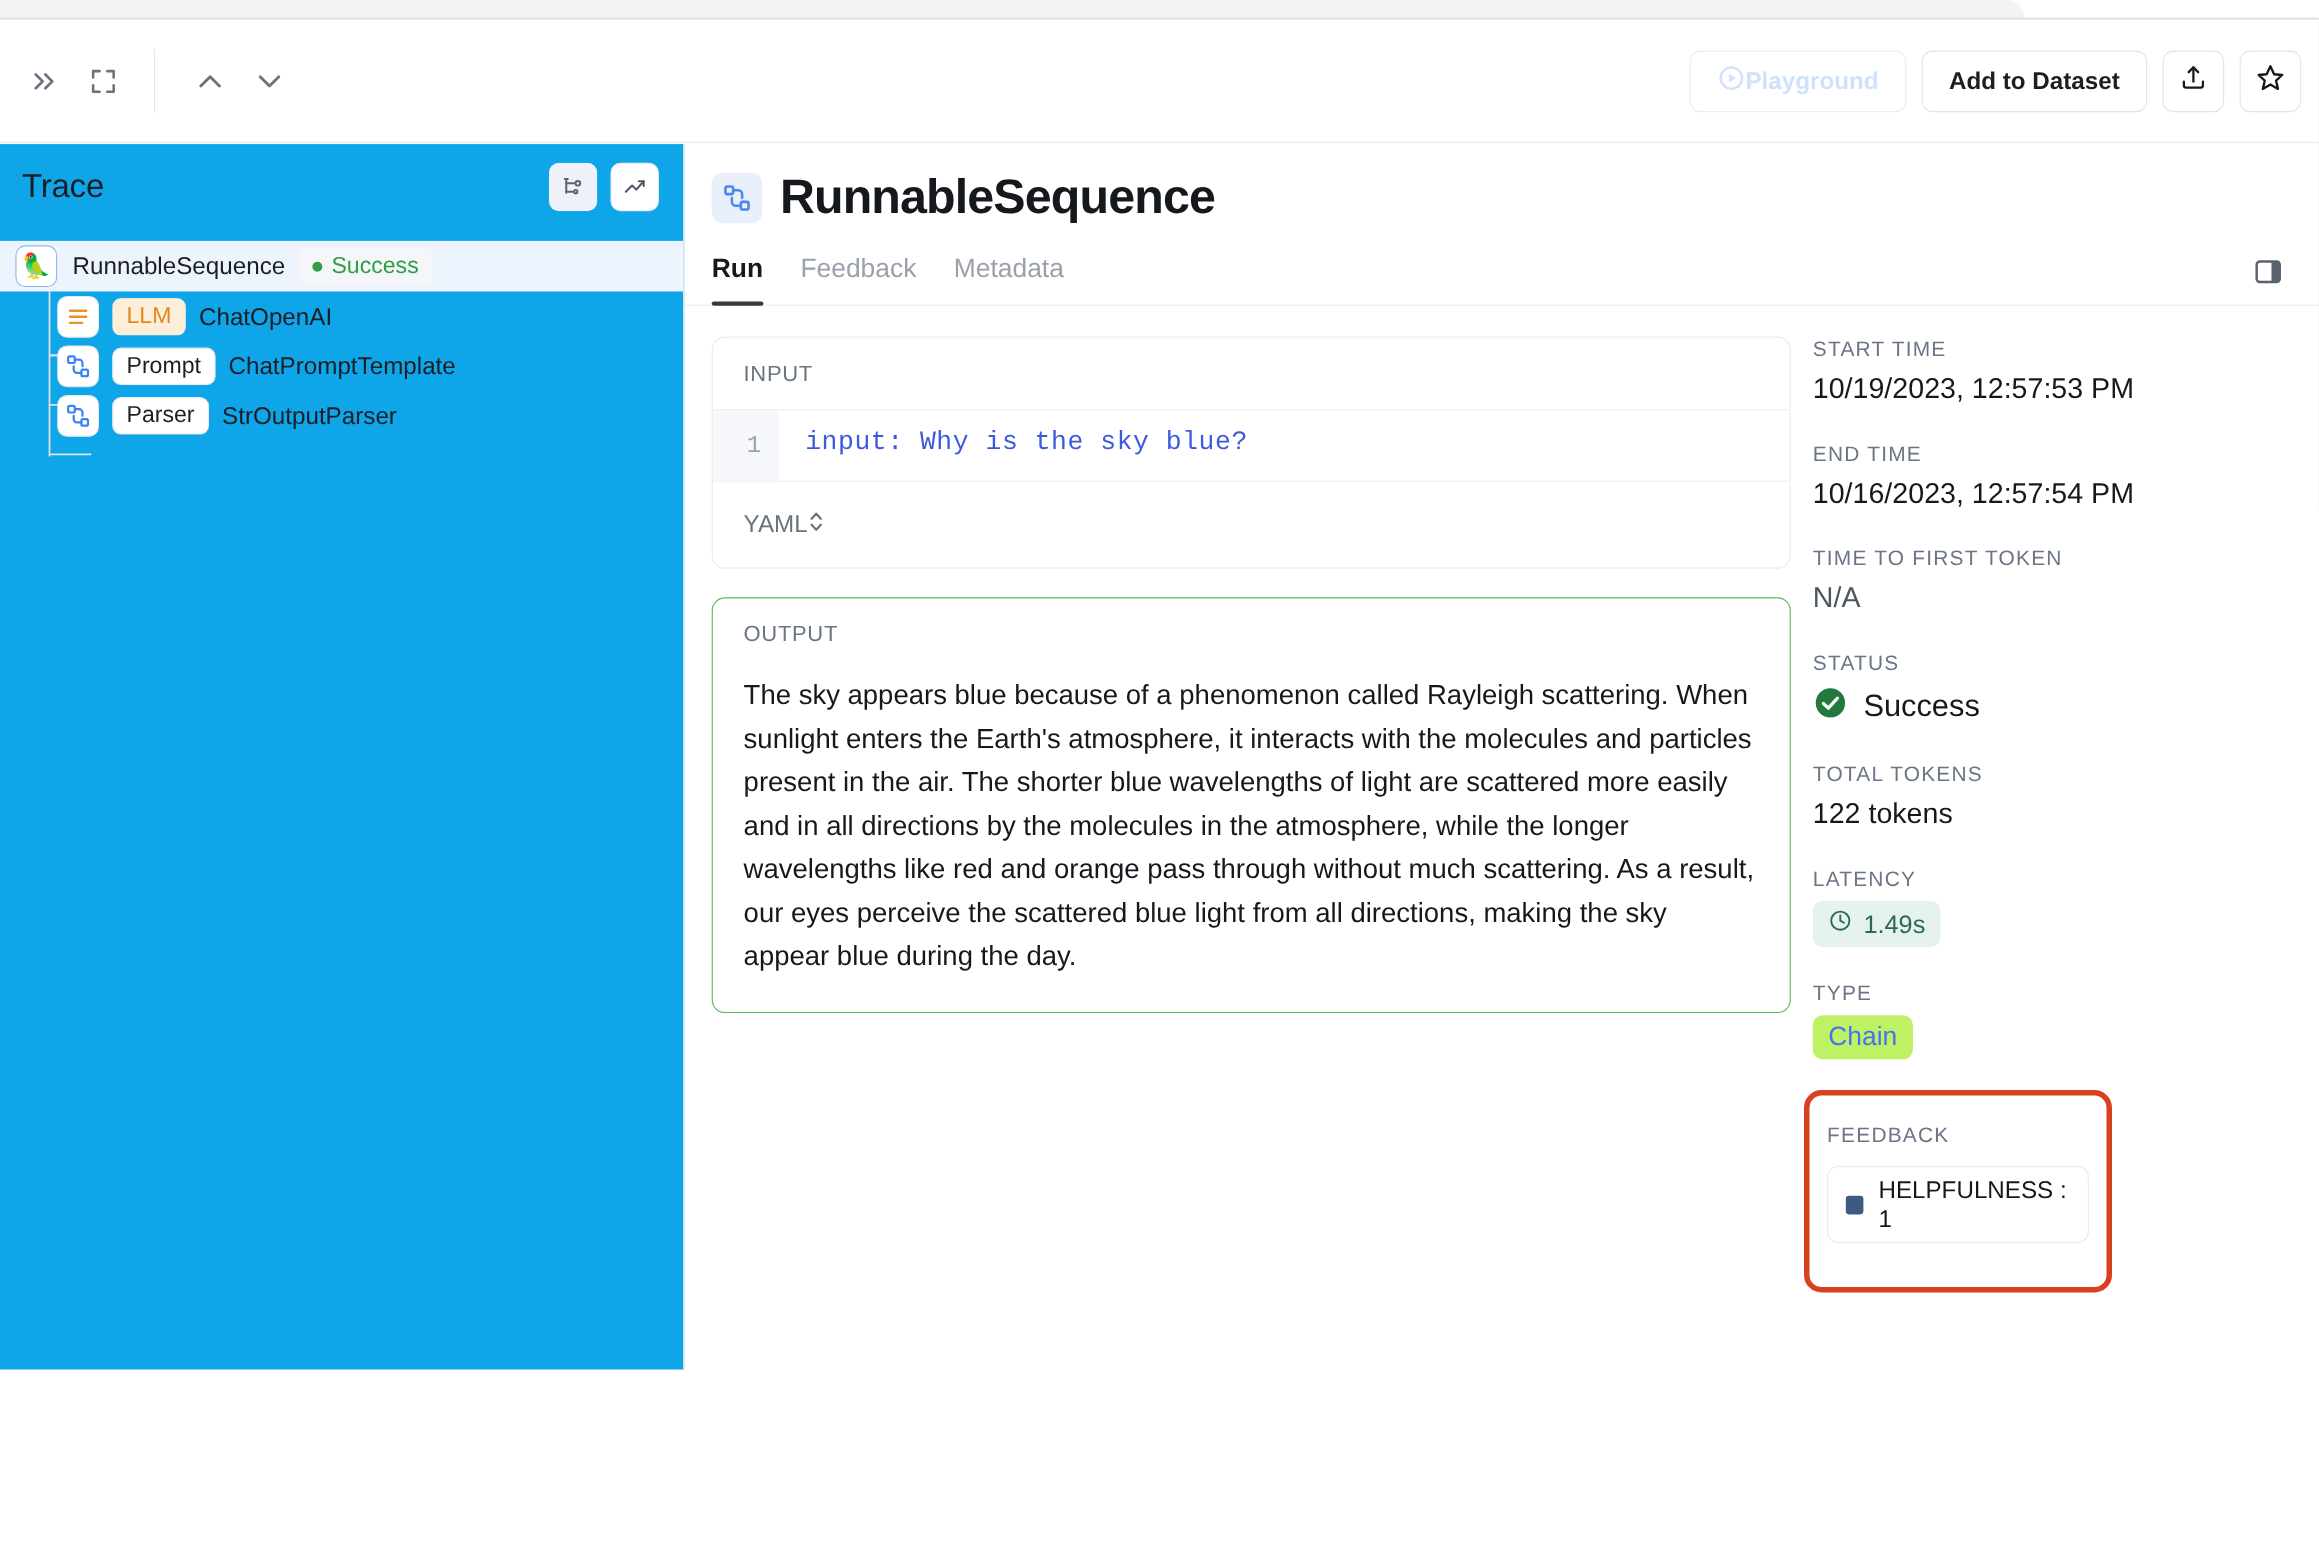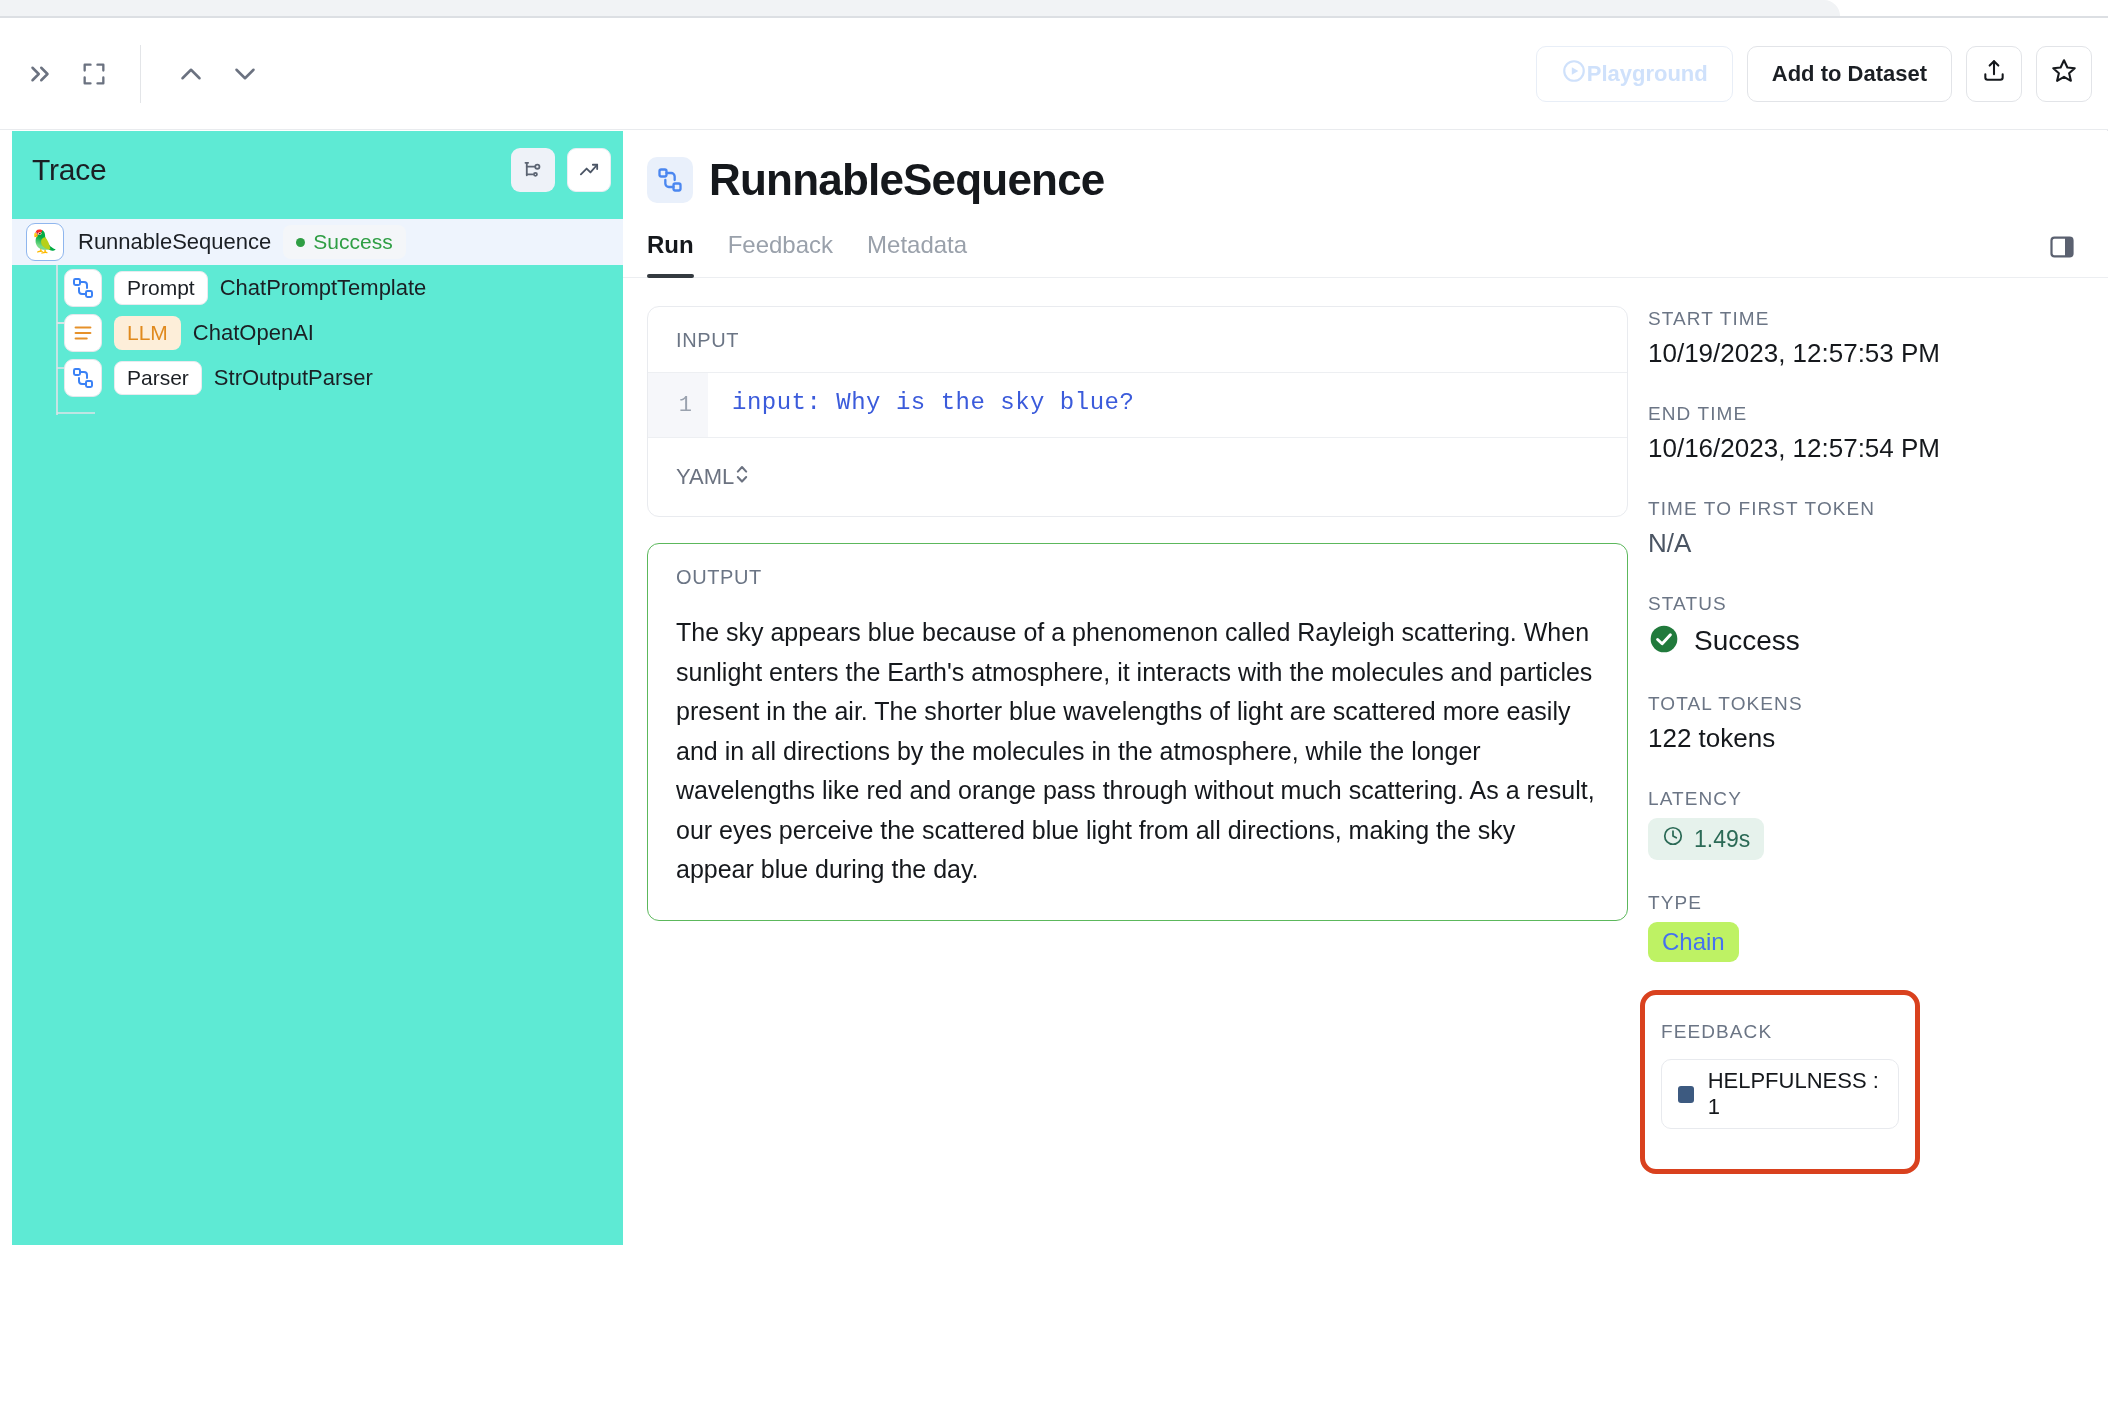--- a/index.html
+++ b/index.html
@@ -58,23 +58,23 @@
     font-size: 22px; font-weight: 700; color: #1b1f24;
     cursor: pointer; white-space: nowrap;
   }
   .btn.disabled {
     color: #cfe1fb; border-color: #e8eef7; cursor: default; font-weight: 700;
   }
   .btn.square { width: 56px; padding: 0; }
 
   
   .sidebar {
-    position: absolute; top: 131px; left: 12px;
+    position: absolute; top: 131px; left: 0;
     width: 622px; height: 1114px;
-    background: #5eead4;
+    background: #0ea5e9;
     border-right: 1px solid #e9ebee;
   }
   .trace-head {
     display: flex; align-items: center;
     height: 78px; padding: 0 22px 0 20px;
   }
   .trace-title {
     font-size: 30px; font-weight: 400; color: #1b1f24; letter-spacing: -0.2px;
   }
   .trace-head-actions { margin-left: auto; display: flex; gap: 12px; }
@@ -325,41 +325,41 @@
       <div class="node-icon root-icon">🦜</div>
       <div class="node-label">RunnableSequence</div>
       <div class="chip success">
         <span class="dot"></span>
         <span>Success</span>
       </div>
     </div>
 
     <div class="tree-row child">
       <div class="node-icon">
+        <svg width="24" height="22" viewBox="0 0 24 24" fill="none" stroke="#e6912a" stroke-width="2.4" stroke-linecap="round">
+            <line x1="4" y1="6" x2="20" y2="6"></line>
+            <line x1="4" y1="12" x2="20" y2="12"></line>
+            <line x1="4" y1="18" x2="16" y2="18"></line>
+          </svg>
+      </div>
+      <div class="chip llm">LLM</div>
+      <div class="node-sub">ChatOpenAI</div>
+    </div>
+
+    <div class="tree-row child">
+      <div class="node-icon">
         <svg width="24" height="24" viewBox="0 0 24 24" fill="none" stroke="#3b82f6" stroke-width="2" stroke-linecap="round">
             <rect x="3" y="3" width="6" height="6" rx="1.4"></rect>
             <rect x="15" y="15" width="6" height="6" rx="1.4"></rect>
             <path d="M9 6h4a3 3 0 0 1 3 3v3"></path>
             <path d="M15 18h-4a3 3 0 0 1-3-3v-3"></path>
           </svg>
       </div>
       <div class="chip">Prompt</div>
       <div class="node-sub">ChatPromptTemplate</div>
-    </div>
-
-    <div class="tree-row child">
-      <div class="node-icon">
-        <svg width="24" height="22" viewBox="0 0 24 24" fill="none" stroke="#e6912a" stroke-width="2.4" stroke-linecap="round">
-            <line x1="4" y1="6" x2="20" y2="6"></line>
-            <line x1="4" y1="12" x2="20" y2="12"></line>
-            <line x1="4" y1="18" x2="16" y2="18"></line>
-          </svg>
-      </div>
-      <div class="chip llm">LLM</div>
-      <div class="node-sub">ChatOpenAI</div>
     </div>
 
     <div class="tree-row child">
       <div class="node-icon">
         <svg width="24" height="24" viewBox="0 0 24 24" fill="none" stroke="#3b82f6" stroke-width="2" stroke-linecap="round">
             <rect x="3" y="3" width="6" height="6" rx="1.4"></rect>
             <rect x="15" y="15" width="6" height="6" rx="1.4"></rect>
             <path d="M9 6h4a3 3 0 0 1 3 3v3"></path>
             <path d="M15 18h-4a3 3 0 0 1-3-3v-3"></path>
           </svg>

